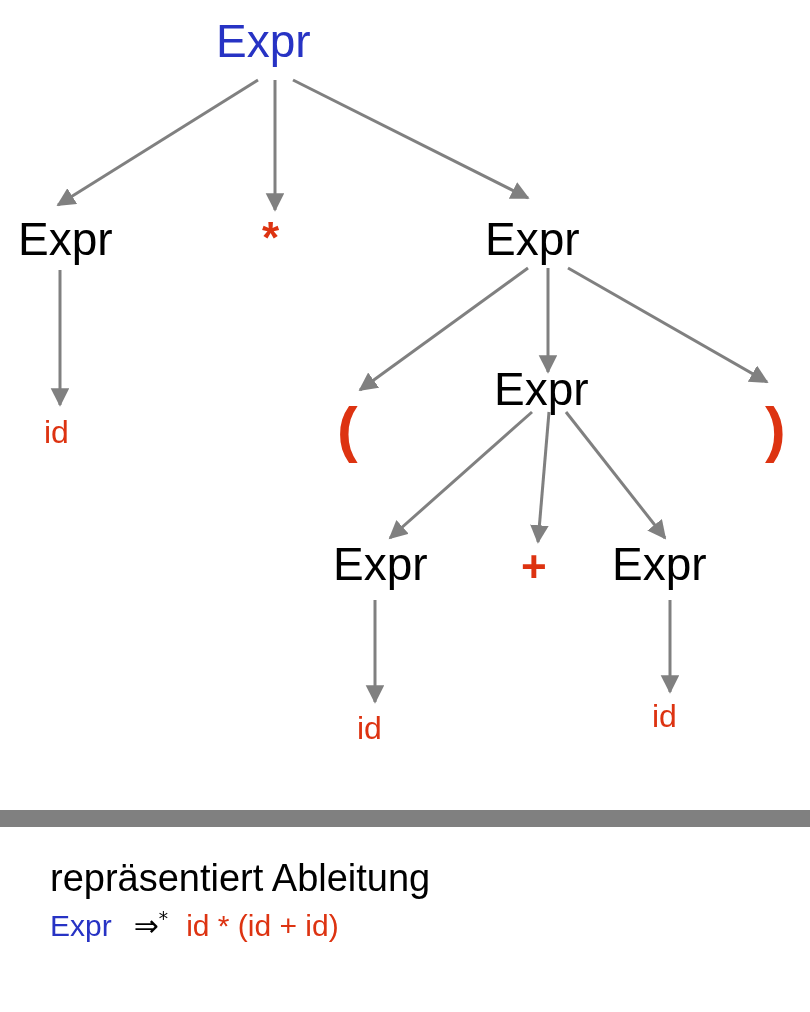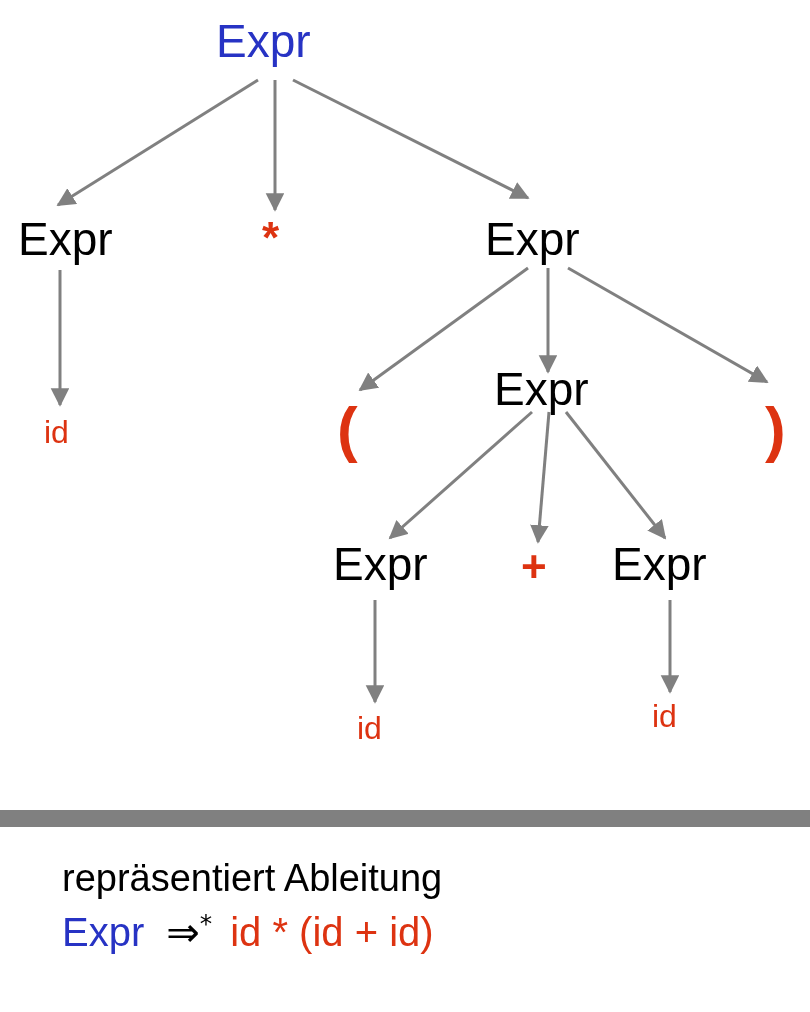--- a/index.html
+++ b/index.html
@@ -62,32 +62,32 @@
     left: 0;
     top: 810px;
     width: 810px;
     height: 17px;
     background: #808080;
   }
 
   
   #caption {
     position: absolute;
-    left: 62px;
+    left: 50px;
     top: 855px;
     width: 740px;
   }
   #caption-line-1 {
     font-size: 38px;
     color: #000000;
     line-height: 1.25;
     white-space: nowrap;
   }
   #caption-line-2 {
-    font-size: 40px;
+    font-size: 30px;
     line-height: 1.25;
     white-space: nowrap;
     margin-top: 4px;
   }
   .deriv-lhs {
     color: #2733c4;
   }
   .deriv-arrow {
     color: #000000;
     display: inline-block;

